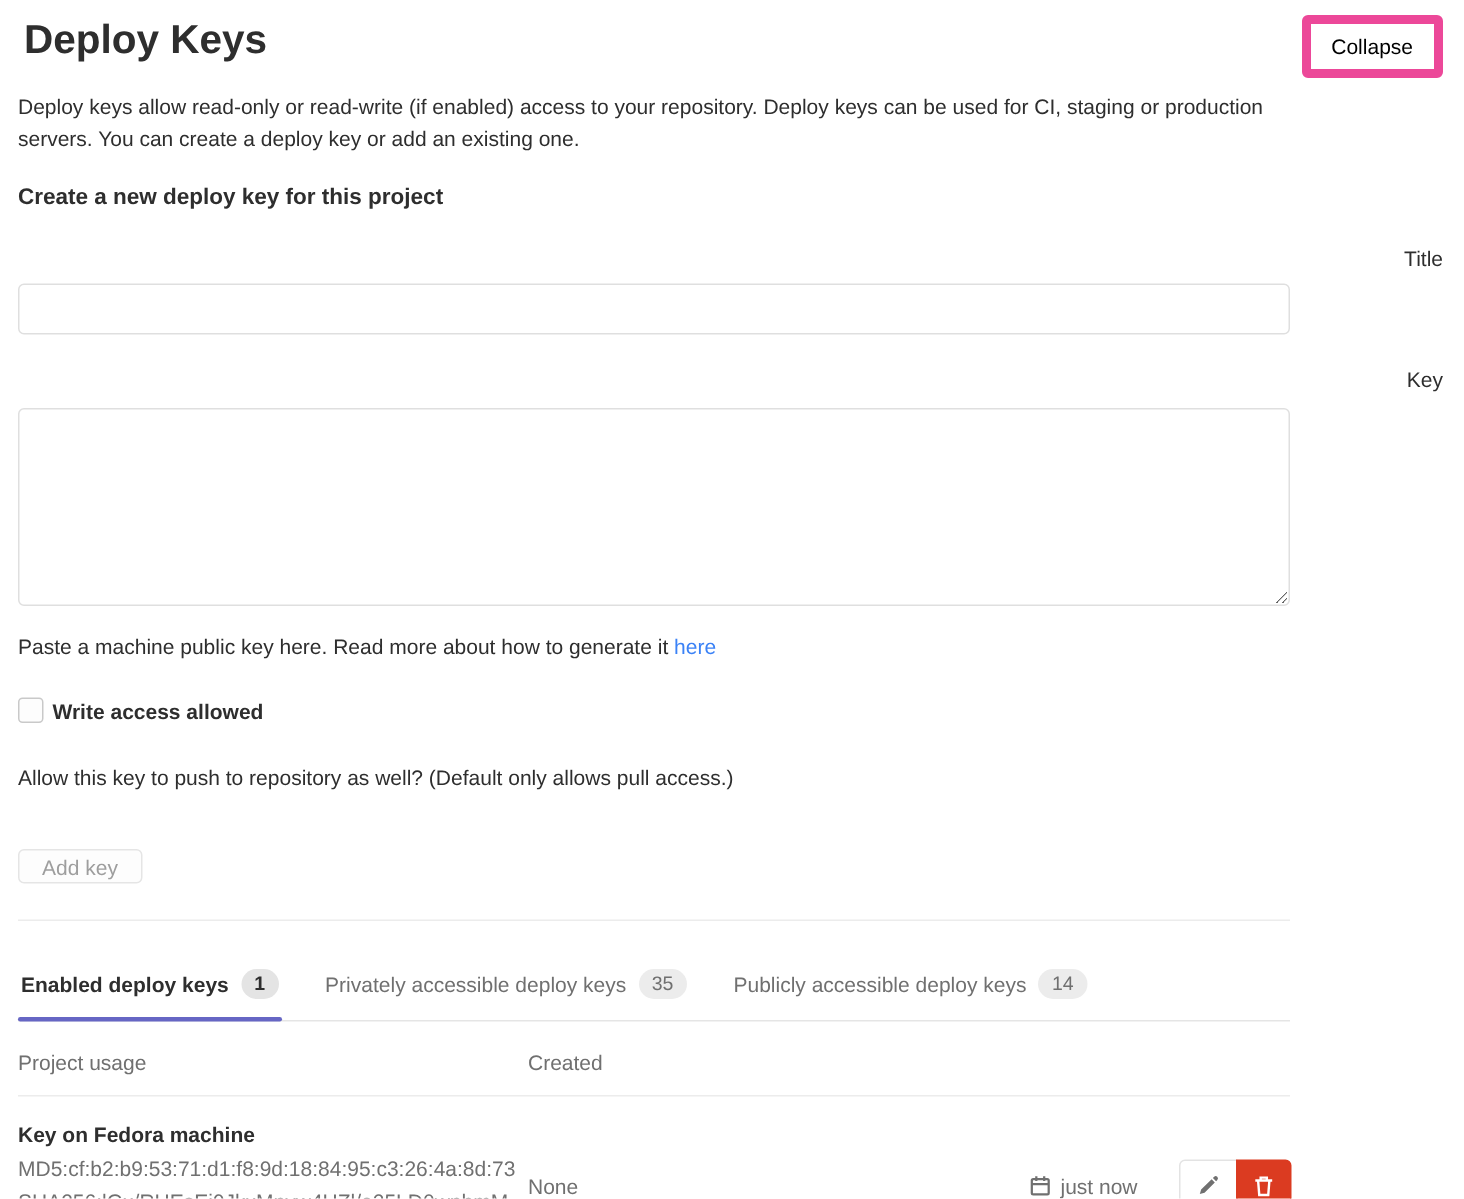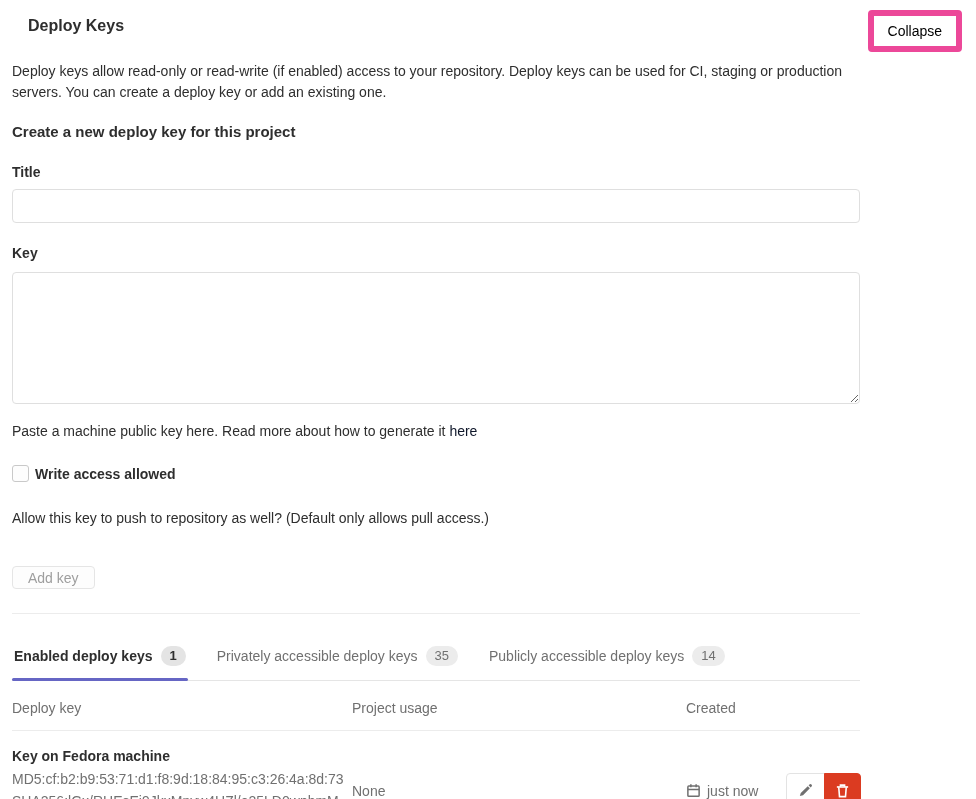--- a/index.html
+++ b/index.html
@@ -7,41 +7,41 @@
   body {
     width: 976px; height: 799px;
     background: #ffffff;
     font-family: "Liberation Sans", sans-serif;
     font-size: 14px;
     color: #2e2e2e;
     padding: 10px 14px 0 12px;
     overflow: hidden;
   }
   .header-row { display: flex; justify-content: space-between; align-items: flex-start; }
-  .page-title { font-size: 16px; font-weight: bold; margin: 2px 16px 0; line-height: 28px; }
+  .page-title { font-size: 27px; font-weight: bold; margin: 2px 4px 0; line-height: 28px; }
   .collapse-btn {
     border: 6px solid #ec4899; border-radius: 4px; background: #fff;
     padding: 7px 14px; font: inherit; color: #000000; cursor: pointer;
   }
   .description { margin: 9px 0 0; max-width: 848px; line-height: 21px; }
 
   .form-heading { font-size: 15px; font-weight: bold; margin: 19px 0 0; line-height: 20px; }
-  .field-label { display: block; font-weight: bold; margin: 20px 0 0; line-height: 20px; }
+  .field-label { display: block; font-weight: normal; margin: 20px 0 0; line-height: 20px; text-align: right; }
   .title-input {
     display: block; width: 848px; height: 34px; margin-top: 7px;
     border: 1px solid #dfdfdf; border-radius: 4px; padding: 6px 10px;
     font: inherit; color: #2e2e2e; outline: none; background: #fff;
   }
   .key-textarea {
     display: block; width: 848px; height: 132px; margin-top: 9px;
     border: 1px solid #dfdfdf; border-radius: 4px; padding: 6px 10px;
     font: inherit; color: #2e2e2e; outline: none; resize: vertical; background: #fff;
   }
   .key-hint { margin-top: 17px; line-height: 20px; }
-  .link { color: #0f172a; text-decoration: none; cursor: pointer; }
+  .link { color: #3b82f6; text-decoration: none; cursor: pointer; }
 
   .checkbox-row { margin-top: 24px; display: flex; align-items: center; }
   .write-checkbox {
     appearance: none; -webkit-appearance: none;
     width: 17px; height: 17px; margin: 0 6px 0 0;
     border: 1px solid #c9c9c9; border-radius: 3px; background: #fdfdfd; cursor: pointer;
   }
   .checkbox-label { font-weight: bold; cursor: pointer; }
   .checkbox-help { margin-top: 26px; line-height: 20px; }
 
@@ -133,21 +133,20 @@
     <span class="badge">35</span>
   </div>
   <div class="tab">
     <span>Publicly accessible deploy keys</span>
     <span class="badge">14</span>
   </div>
 </div>
 
 <div class="key-table">
   <div class="table-head">
-    <div>Deploy key</div>
     <div>Project usage</div>
     <div>Created</div>
     <div></div>
   </div>
 
   <div class="table-row">
     <div>
       <div class="col-title">Key on Fedora machine</div>
       <div class="fingerprint">
         <span>MD5:cf:b2:b9:53:71:d1:f8:9d:18:84:95:c3:26:4a:8d:73</span>

